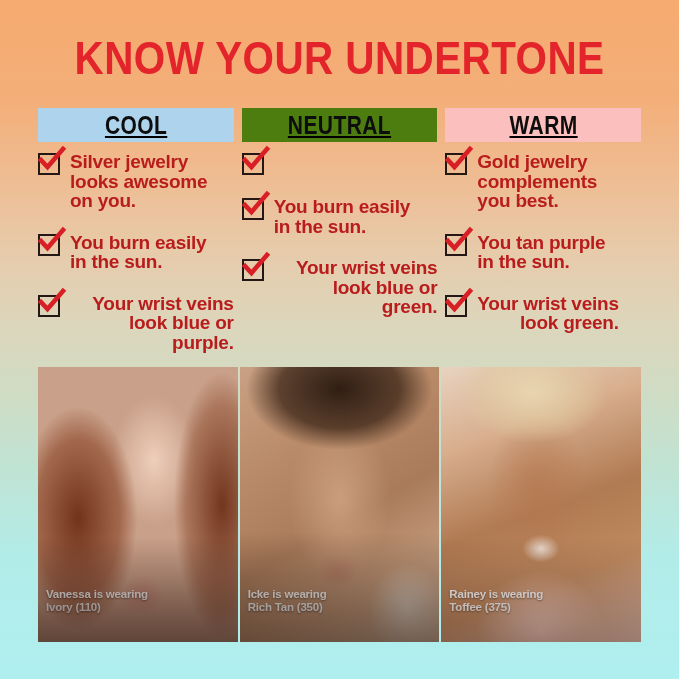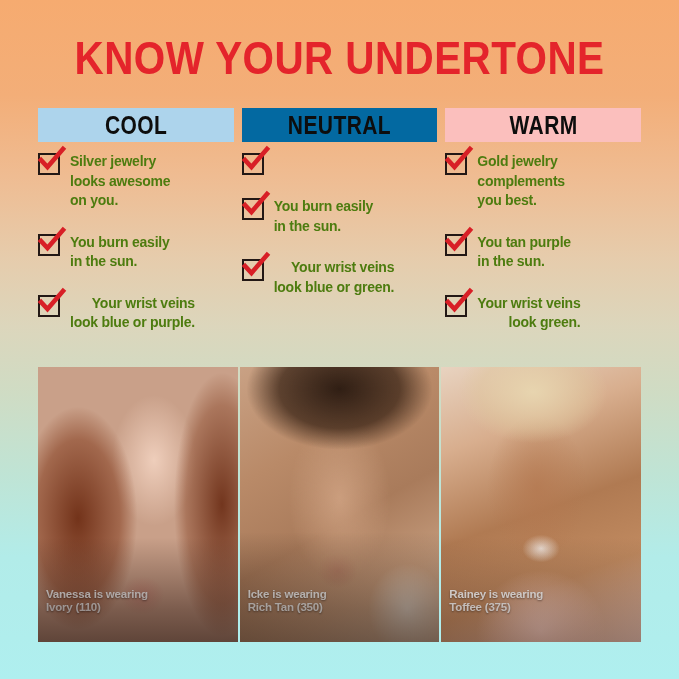--- a/index.html
+++ b/index.html
@@ -31,21 +31,21 @@
     letter-spacing:0.5px;
     transform: scaleX(0.86);
     font-family:"Liberation Sans", sans-serif;
     white-space:nowrap;
   }
 
   
   .hdr-row {
     position:absolute; left:38px; top:108px;
     width:603px; height:34px;
-    display:flex; gap:8px;
+    display:flex; gap:8px;text-decoration:underline;
   }
   .hdr {
     flex:1 1 0;
     display:flex; align-items:center; justify-content:center;
     font-size:25px; font-weight:bold; color:#0D0D0D;
     letter-spacing:0.5px;
   }
   .hdr span { transform:scaleX(0.84); display:inline-block; }
 
   
@@ -64,23 +64,23 @@
     width:22px; height:22px;
     border:2.5px solid #231815;
     background:transparent;
     flex:0 0 auto;
     margin-top:1px;
     margin-right:10px;
   }
   .chk svg { position:absolute; left:-3px; top:-9px; width:30px; height:30px; overflow:visible; }
 
   .item-text {
-    font-size:14px;
+    font-size:19px;
     line-height:19.5px;
-    color:#4d7c0f;
+    color:#b91c1c;
     font-weight:600;
     letter-spacing:-0.25px;
     white-space:pre-line;
   }
 
   
   .photos {
     position:absolute; left:38px; top:367px;
     width:603px; height:275px;
     display:flex; gap:2px;
@@ -158,21 +158,21 @@
 <body>
 
 <div class="page">
 
   <div class="title">KNOW YOUR UNDERTONE</div>
 
   <div class="hdr-row">
     <div class="hdr" style="background: rgb(173, 212, 236);">
       <span>COOL</span>
     </div>
-    <div class="hdr" style="background: #0369a1;">
+    <div class="hdr" style="background: #4d7c0f;">
       <span>NEUTRAL</span>
     </div>
     <div class="hdr" style="background: rgb(251, 191, 189); text-align: center;">
       <span>WARM</span>
     </div>
   </div>
 
   <div class="cols">
 
     <div class="col">

